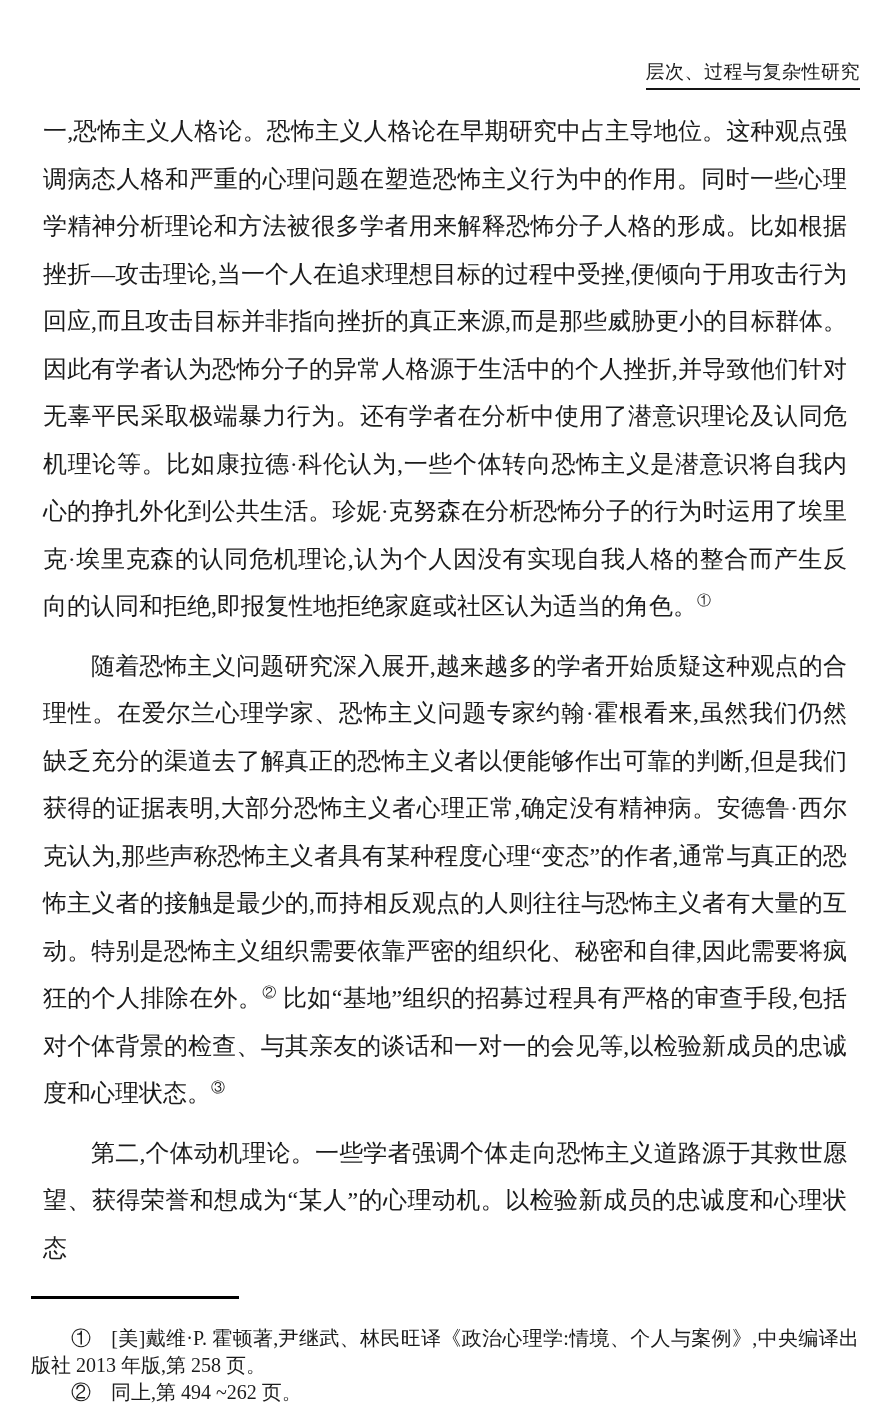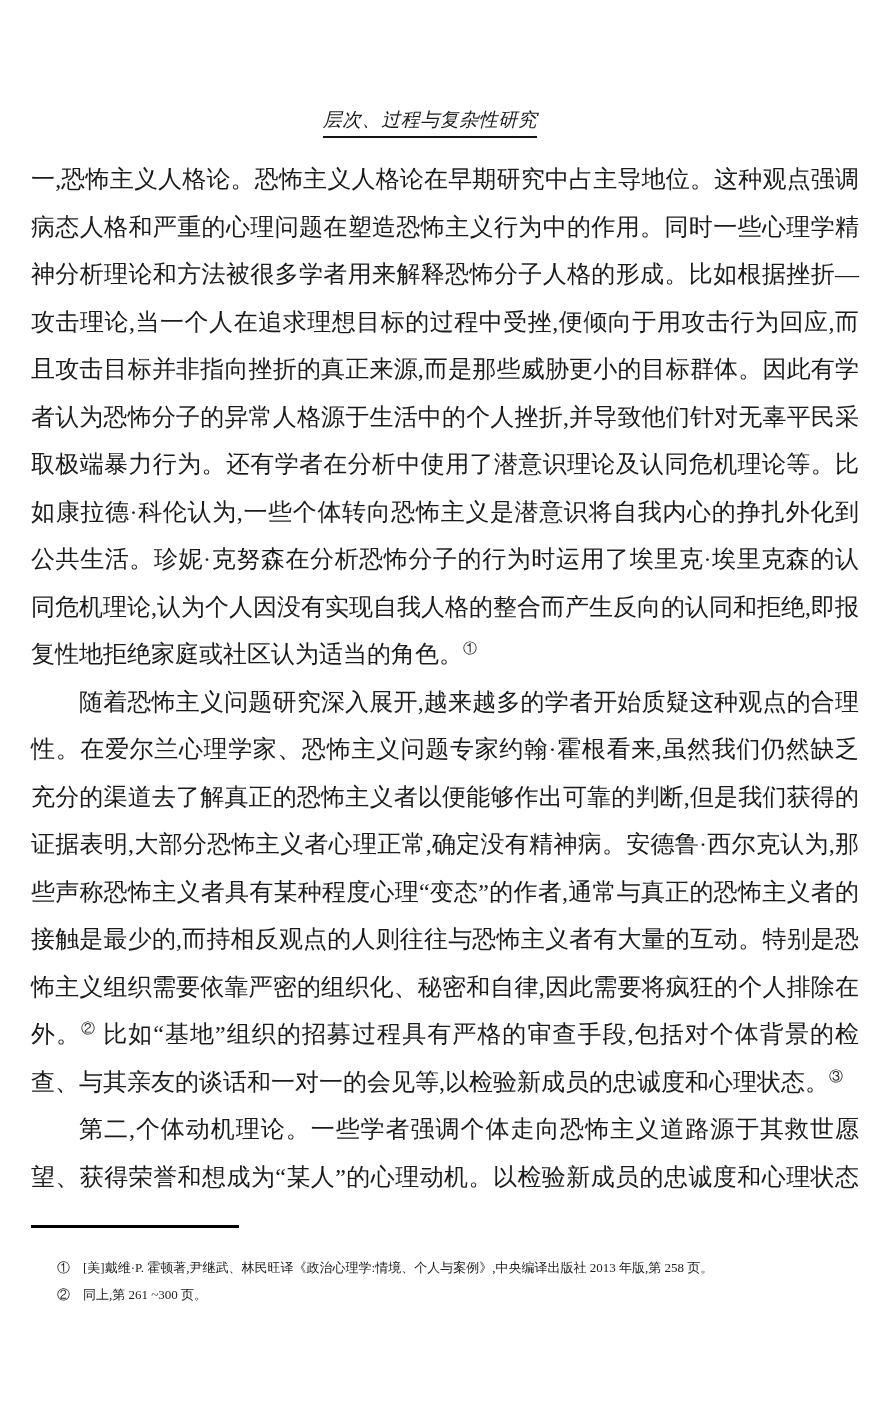--- a/index.html
+++ b/index.html
@@ -7,55 +7,54 @@
     position: relative;
     width: 887px;
     height: 1413px;
     background: #ffffff;
     color: #1b1b1b;
     font-family: "Liberation Serif", "DejaVu Serif", serif;
     overflow: hidden;
     box-sizing: border-box;
   }
   .running-head-row {
-    padding: 108px 27px 0 0;
-    text-align: center;
-    font-style: italic;
+    padding: 60px 27px 0 0;
+    text-align: right;
   }
   .running-head {
     display: inline-block;
     font-size: 19px;
     line-height: 24px;
     letter-spacing: 0.5px;
     padding-bottom: 4px;
     border-bottom: 2px solid #151515;
   }
   .body-text {
     margin: 18px 28px 0 31px;
     font-size: 24px;
     line-height: 47.5px;
     text-align: justify;
   }
-  .body-text p { margin: 0; }
+  .body-text p { margin: 12px; }
   .body-text p.indent { text-indent: 2em; }
   .body-text p.fill-last { text-align-last: justify; }
   sup.fn-ref {
     font-size: 14px;
     line-height: 0;
     vertical-align: super;
   }
   .footnote-sep {
     margin: 24px 0 0 31px;
     width: 208px;
     height: 0;
     border-top: 3px solid #000000;
   }
   .footnotes {
     margin: 26px 28px 0 31px;
-    font-size: 13px;
+    font-size: 20px;
     line-height: 27px;
     text-align: justify;
   }
   .footnotes p { margin: 0; text-indent: 2em; }
   .fn-marker { margin-right: 1em; }
 </style>
 </head>
 <body>
 
 <div class="page">
@@ -70,17 +69,17 @@
     <p class="indent"><span>随着恐怖主义问题研究深入展开,越来越多的学者开始质疑这种观点的合理性。在爱尔兰心理学家、恐怖主义问题专家约翰·霍根看来,虽然我们仍然缺乏充分的渠道去了解真正的恐怖主义者以便能够作出可靠的判断,但是我们获得的证据表明,大部分恐怖主义者心理正常,确定没有精神病。安德鲁·西尔克认为,那些声称恐怖主义者具有某种程度心理“变态”的作者,通常与真正的恐怖主义者的接触是最少的,而持相反观点的人则往往与恐怖主义者有大量的互动。特别是恐怖主义组织需要依靠严密的组织化、秘密和自律,因此需要将疯狂的个人排除在外。</span><sup class="fn-ref">②</sup><span> 比如“基地”组织的招募过程具有严格的审查手段,包括对个体背景的检查、与其亲友的谈话和一对一的会见等,以检验新成员的忠诚度和心理状态。</span><sup class="fn-ref">③</sup></p>
 
     <p class="indent fill-last"><span>第二,个体动机理论。一些学者强调个体走向恐怖主义道路源于其救世愿望、获得荣誉和想成为“某人”的心理动机。以检验新成员的忠诚度和心理状态</span></p>
   </div>
 
   <div class="footnote-sep"></div>
 
   <div class="footnotes">
     <p><span class="fn-marker">①</span><span>[美]戴维·P. 霍顿著,尹继武、林民旺译《政治心理学:情境、个人与案例》,中央编译出版社 2013 年版,第 258 页。</span></p>
 
-    <p><span class="fn-marker">②</span><span>同上,第 261 ~300 页。</span></p>
+    <p><span class="fn-marker">②</span><span>同上,第 494 ~262 页。</span></p>
 
   </div>
 
 </div>
 
 </body></html>

